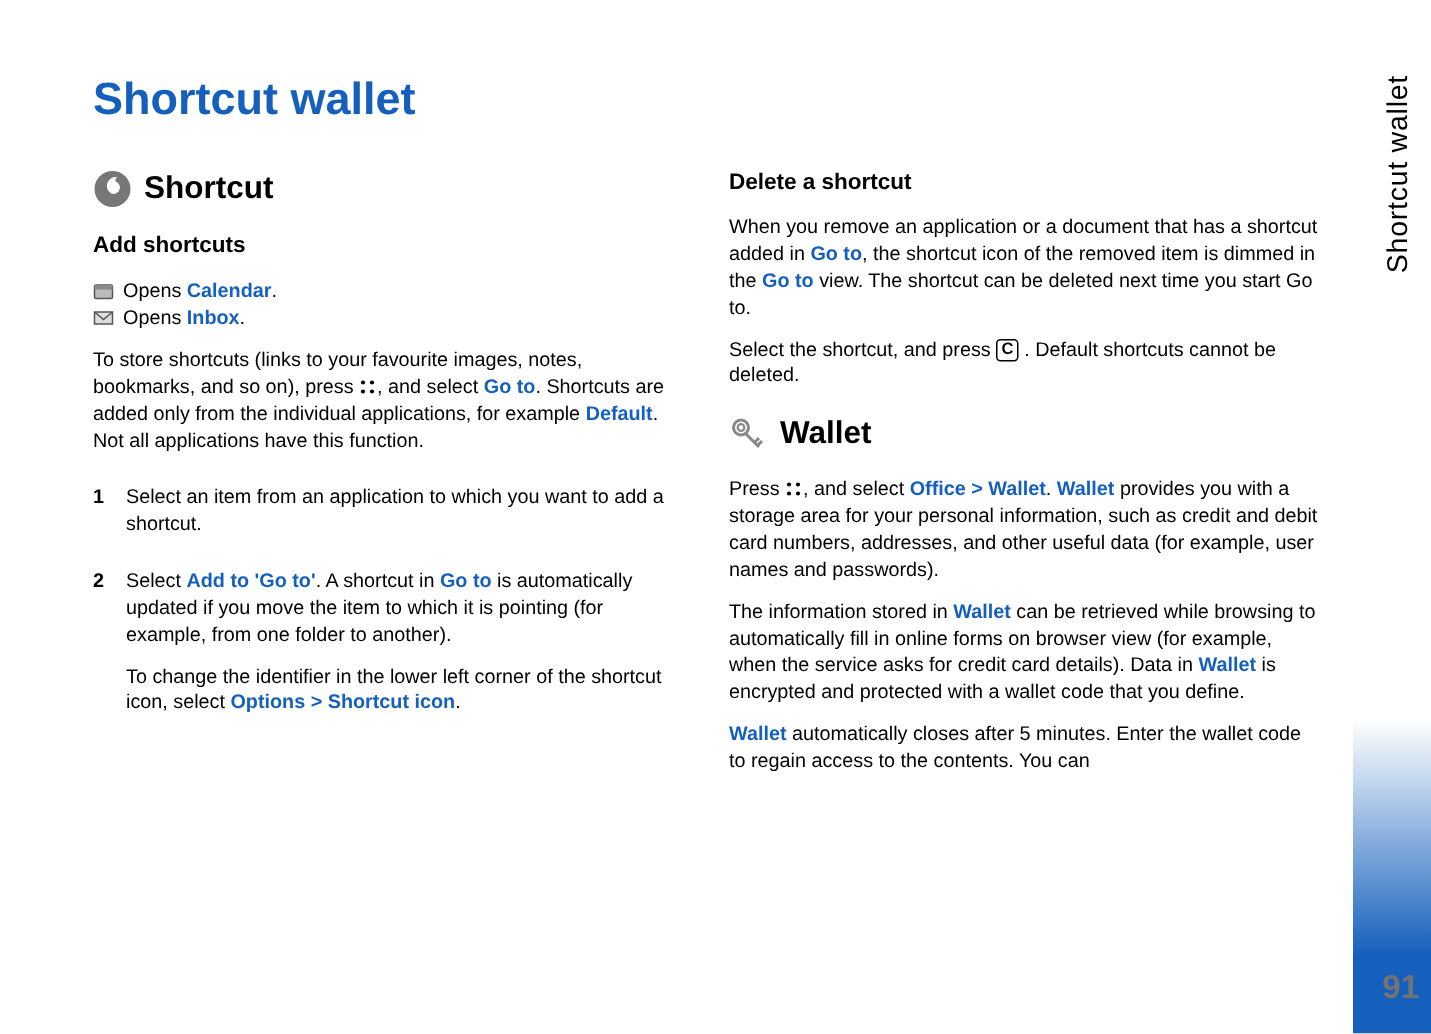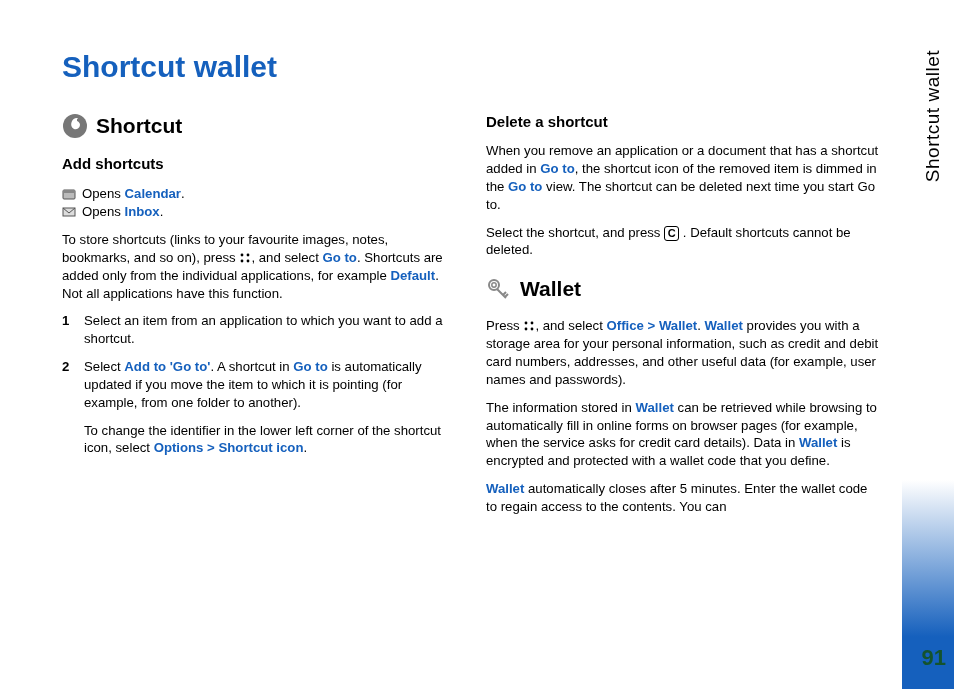--- a/index.html
+++ b/index.html
@@ -68,20 +68,21 @@
   ol {
     list-style: none;
     counter-reset: step;
     margin-bottom: 10px;
   }
   ol > li {
     counter-increment: step;
     padding-left: 22px;
     position: relative;
     margin-bottom: 10px;
+    margin-top: 20px;
   }
   ol > li::before {
     content: counter(step);
     position: absolute;
     left: 0;
     top: 0;
     font-weight: bold;
   }
   .sub { padding-left: 22px; margin-bottom: 10px; }
   .key-c {
@@ -114,21 +115,21 @@
     right: 0;
     top: 480px;
     width: 52px;
     height: 209px;
     background: linear-gradient(to bottom, rgba(21,96,189,0) 0%, #1560bd 75%, #1560bd 100%);
   }
   .page-num {
     position: absolute;
     right: 8px;
     bottom: 18px;
-    color: #14532d;
+    color: #737373;
     font-size: 22px;
     font-weight: bold;
   }
 </style>
 </head>
 <body>
 
 <div class="page">
   <h1 class="page-title">Shortcut wallet</h1>
 
@@ -206,21 +207,21 @@
       <p>
         <span>Press </span><svg class="menu-icon" width="12" height="12" viewBox="0 0 12 12">
             <circle cx="3" cy="3" r="1.4"></circle>
             <circle cx="9" cy="3" r="1.4"></circle>
             <circle cx="3" cy="9" r="1.4"></circle>
             <circle cx="9" cy="9" r="1.4"></circle>
           </svg><span>, and select </span><span class="link">Office &gt; Wallet</span><span>. </span><span class="link">Wallet</span><span> provides you with a storage area for your personal information, such as credit and debit card numbers, addresses, and other useful data (for example, user names and passwords).</span>
       </p>
 
       <p>
-        <span>The information stored in </span><span class="link">Wallet</span><span> can be retrieved while browsing to automatically fill in online forms on browser pages (for example, when the service asks for credit card details). Data in </span><span class="link">Wallet</span><span> is encrypted and protected with a wallet code that you define.</span>
+        <span>The information stored in </span><span class="link">Wallet</span><span> can be retrieved while browsing to automatically fill in online forms on browser view (for example, when the service asks for credit card details). Data in </span><span class="link">Wallet</span><span> is encrypted and protected with a wallet code that you define.</span>
       </p>
 
       <p>
         <span class="link">Wallet</span><span> automatically closes after 5 minutes. Enter the wallet code to regain access to the contents. You can</span>
       </p>
     </div>
 
   </div>
 </div>
 

